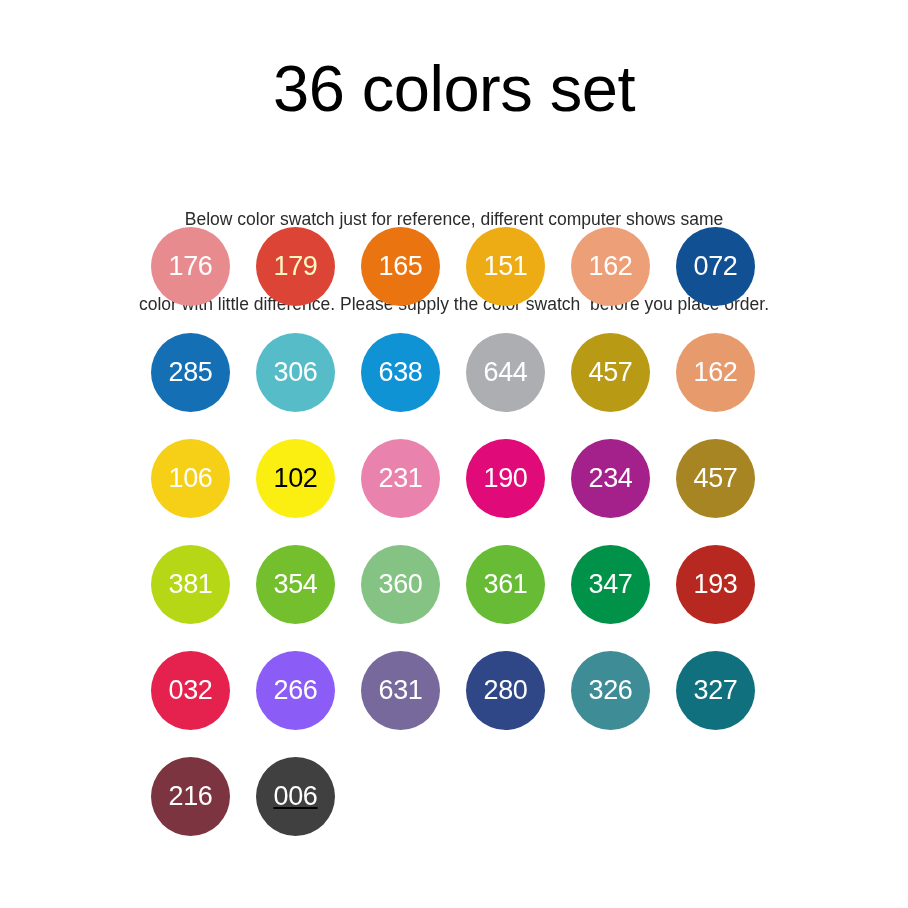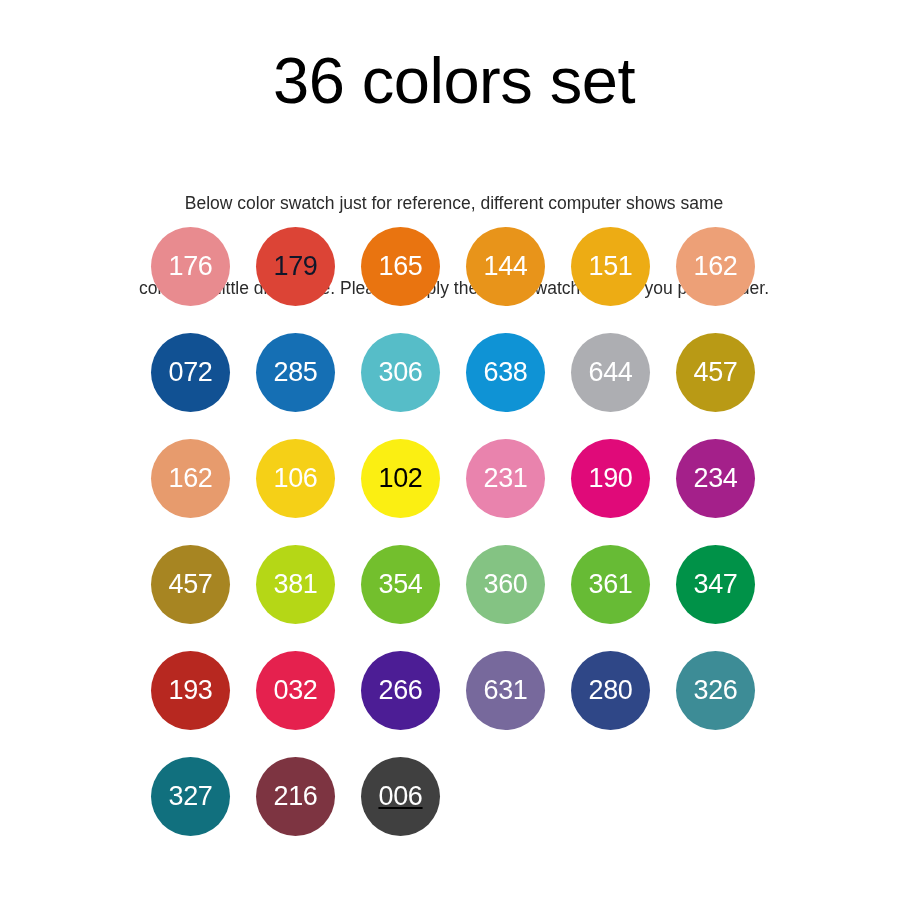--- a/index.html
+++ b/index.html
@@ -24,21 +24,21 @@
   
   .header {
     position: absolute;
     top: 0;
     left: 0;
     width: 908px;
     text-align: center;
   }
 
   .title {
-    margin: 0;
+    margin: 8px;
     padding-top: 46px;
     font-family: "Liberation Sans", sans-serif;
     font-size: 65px;
     font-weight: 400;
     line-height: 1.08;
     color: #000000;
     letter-spacing: -0.5px;
   }
 
   .subtitle {
@@ -107,28 +107,25 @@
       <span class="subtitle-line">Below color swatch just for reference, different computer shows same</span>
       <span class="subtitle-line">color with little difference. Please supply the color swatch  before you place order.</span>
     </p>
   </div>
 
   <div class="grid" id="swatch-grid">
       <div class="swatch" style="background-color: rgb(232, 139, 143);">
         <span class="swatch-label" style="color: rgb(255, 255, 255);">176</span>
       </div>
       <div class="swatch" style="background-color: rgb(220, 68, 54);">
-        <span class="swatch-label" style="color: #0f172a;">179</span>
+        <span class="swatch-label" style="color: #fef9c3;">179</span>
       </div>
       <div class="swatch" style="background-color: rgb(233, 116, 16);">
         <span class="swatch-label" style="color: rgb(255, 255, 255);">165</span>
       </div>
-      <div class="swatch" style="background-color: rgb(232, 148, 26);">
-        <span class="swatch-label" style="color: rgb(255, 255, 255);">144</span>
-      </div>
       <div class="swatch" style="background-color: rgb(237, 172, 20);">
         <span class="swatch-label" style="color: rgb(255, 255, 255);">151</span>
       </div>
       <div class="swatch" style="background-color: rgb(237, 160, 119);">
         <span class="swatch-label" style="color: rgb(255, 255, 255);">162</span>
       </div>
       <div class="swatch" style="background-color: rgb(17, 81, 147);">
         <span class="swatch-label" style="color: rgb(255, 255, 255);">072</span>
       </div>
       <div class="swatch" style="background-color: rgb(21, 111, 180);">
@@ -181,21 +178,21 @@
       </div>
       <div class="swatch" style="background-color: rgb(0, 146, 72);">
         <span class="swatch-label" style="color: rgb(255, 255, 255);">347</span>
       </div>
       <div class="swatch" style="background-color: rgb(183, 40, 32);">
         <span class="swatch-label" style="color: rgb(255, 255, 255);">193</span>
       </div>
       <div class="swatch" style="background-color: rgb(229, 33, 78);">
         <span class="swatch-label" style="color: rgb(255, 255, 255);">032</span>
       </div>
-      <div class="swatch" style="background-color: #4c1d95;">
+      <div class="swatch" style="background-color: #8b5cf6;">
         <span class="swatch-label" style="color: rgb(255, 255, 255);">266</span>
       </div>
       <div class="swatch" style="background-color: rgb(119, 105, 156);">
         <span class="swatch-label" style="color: rgb(255, 255, 255);">631</span>
       </div>
       <div class="swatch" style="background-color: rgb(47, 71, 135);">
         <span class="swatch-label" style="color: rgb(255, 255, 255);">280</span>
       </div>
       <div class="swatch" style="background-color: rgb(61, 140, 150);">
         <span class="swatch-label" style="color: rgb(255, 255, 255);">326</span>

